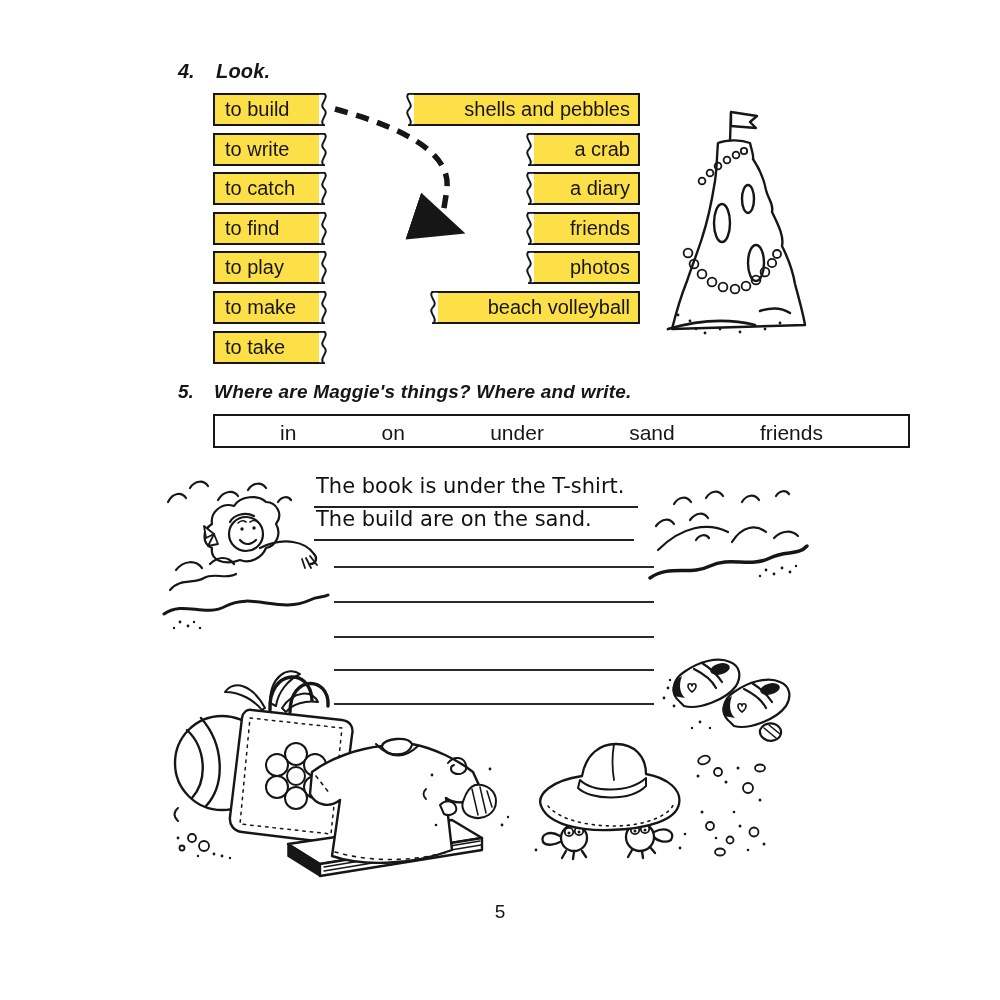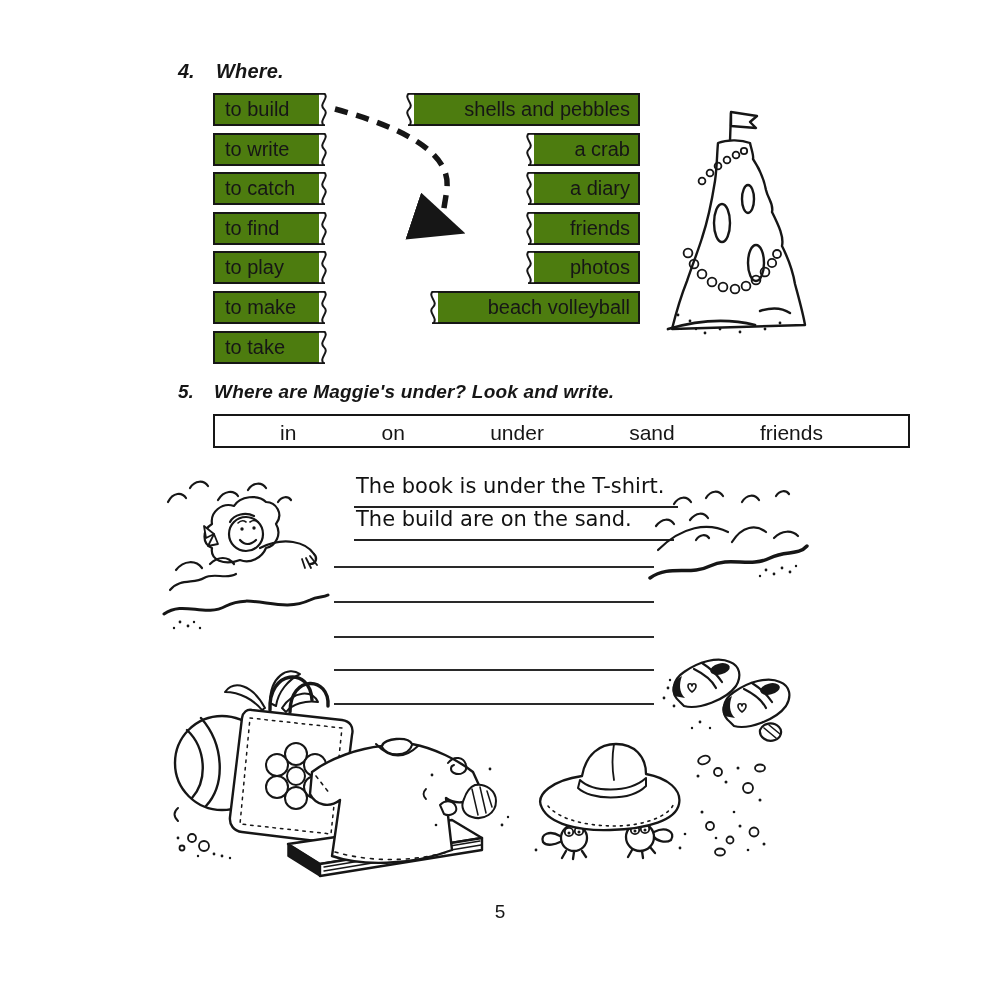--- a/index.html
+++ b/index.html
@@ -3,45 +3,45 @@
 <meta charset="utf-8">
 <style>
   html,body{margin:0;padding:0;background:#fff;}
   #page{position:relative;width:1000px;height:1000px;background:#fff;overflow:hidden;
         font-family:"Liberation Sans",sans-serif;color:#161616;}
   .abs{position:absolute;}
   .hnum{font-weight:bold;font-style:italic;font-size:20px;}
   .htitle{font-weight:bold;font-style:italic;font-size:20px;letter-spacing:.2px;}
   .col{position:absolute;display:flex;flex-direction:column;gap:6.6px;}
   .col.right{align-items:flex-end;}
-  .box{position:relative;border:2px solid #161616;background:#4d7c0f;height:33px;box-sizing:border-box;
+  .box{position:relative;border:2px solid #161616;background:#fde047;height:33px;box-sizing:border-box;
        font-size:20px;line-height:29px;white-space:nowrap;}
   .box.tl{width:112px;padding-left:10px;text-align:left;}
   .box.tr{padding-right:8px;text-align:right;}
   .tear-svg{position:absolute;top:-2px;width:14px;height:calc(100% + 4px);}
   .tl .tear-svg{right:-8px;}
   .tr .tear-svg{left:-8px;}
   .wordbox{position:absolute;left:213px;top:414px;width:697px;height:34px;box-sizing:border-box;
            border:2px solid #161616;display:flex;justify-content:space-between;
            padding:2px 85px 0 65px;font-size:21px;line-height:30px;}
   .hand{font-family:"DejaVu Sans",sans-serif;font-size:21px;color:#111;}
-  .exline{position:absolute;left:354px;height:32px;border-bottom:2.4px solid #222;
+  .exline{position:absolute;left:314px;height:32px;border-bottom:2.4px solid #222;
           padding-left:2px;white-space:nowrap;}
   .bline{position:absolute;left:334px;width:320px;height:0;border-top:2.2px solid #2a2a2a;}
   .pagenum{position:absolute;left:0;top:901px;width:100%;text-align:center;font-size:19px;color:#161616;}
   svg.illu{position:absolute;overflow:visible;}
   svg.illu *{vector-effect:none;}
 </style>
 </head>
 <body>
 
 <div id="page">
 
   <span class="abs hnum" style="left:178px;top:60px;">4.</span>
-  <span class="abs htitle" style="left:216px;top:60px;">Where.</span>
+  <span class="abs htitle" style="left:216px;top:60px;">Look.</span>
 
   <div class="col" style="left:213px;top:93px;">
     <div class="box tl">to build<svg class="tear-svg" viewBox="0 0 14 37" preserveAspectRatio="none">
           <rect x="2" y="2" width="12" height="33" fill="#fff"></rect>
           <path d="M7,0 C13,6 1,12 7,18 C13,24 1,30 7,37" fill="none" stroke="#161616" stroke-width="2"></path>
         </svg></div>
     <div class="box tl">to write<svg class="tear-svg" viewBox="0 0 14 37" preserveAspectRatio="none">
           <rect x="2" y="2" width="12" height="33" fill="#fff"></rect>
           <path d="M7,0 C13,6 1,12 7,18 C13,24 1,30 7,37" fill="none" stroke="#161616" stroke-width="2"></path>
         </svg></div>
@@ -139,21 +139,21 @@
         <circle cx="60" cy="226" r="1.4"></circle>
       <circle cx="80" cy="229" r="1.4"></circle>
         <circle cx="105" cy="226" r="1.4"></circle>
         <circle cx="120" cy="220" r="1.4"></circle>
       <circle cx="18" cy="212" r="1.4"></circle>
         <circle cx="36" cy="226" r="1.2"></circle>
     </g>
   </svg>
 
   <span class="abs hnum" style="left:178px;top:381px;font-size:19px;">5.</span>
-  <span class="abs htitle" style="left:214px;top:381px;font-size:19px;">Where are Maggie's under? Look and write.</span>
+  <span class="abs htitle" style="left:214px;top:381px;font-size:19px;">Where are Maggie's things? Where and write.</span>
 
   <div class="wordbox">
     <span>in</span>
     <span>on</span>
     <span>under</span>
     <span>sand</span>
     <span>friends</span>
   </div>
 
   <div class="exline hand" style="top:474px;width:322px;">The book is under the T-shirt.</div>

